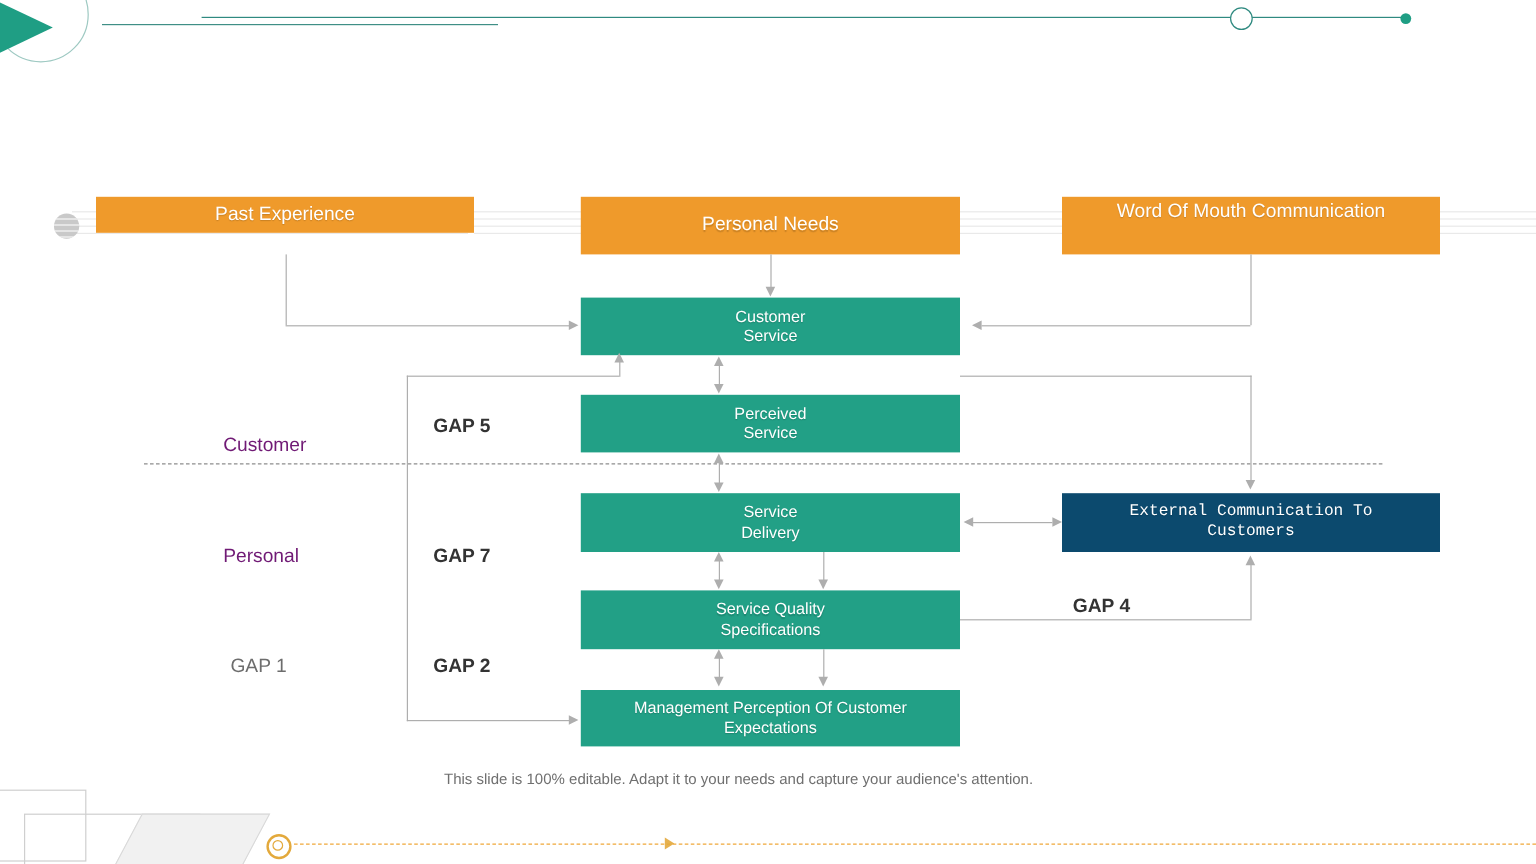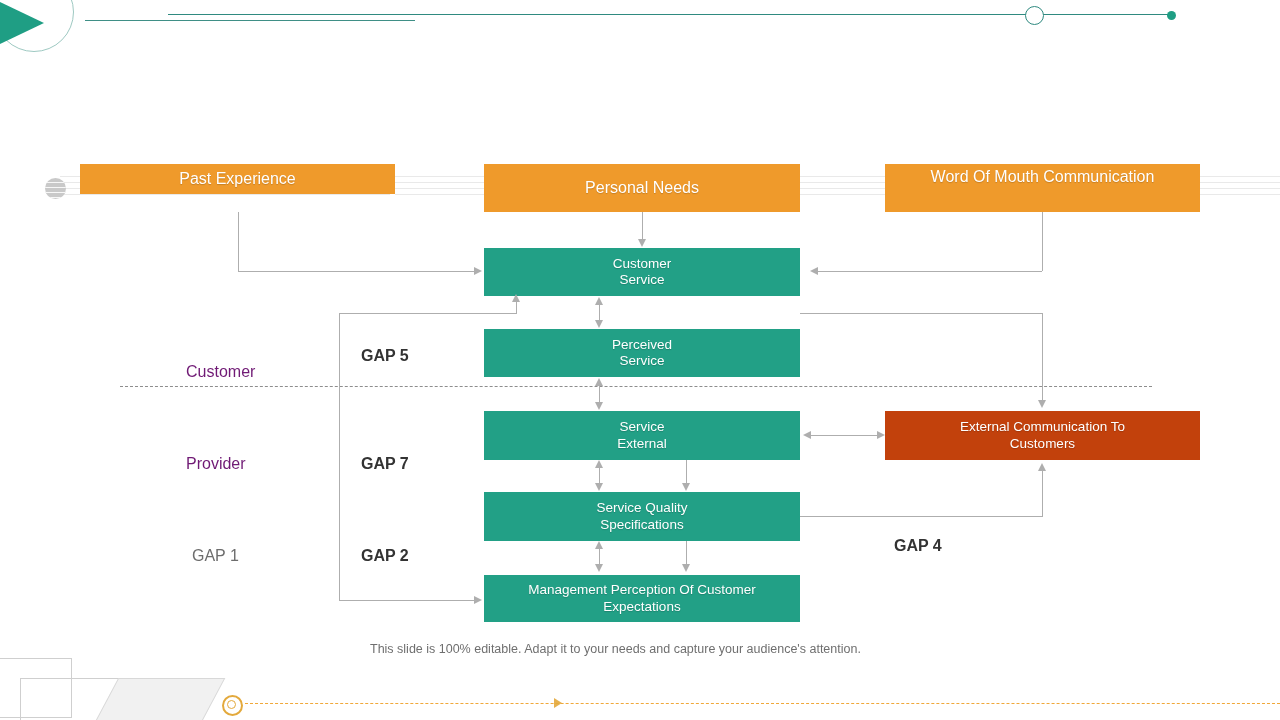--- a/index.html
+++ b/index.html
@@ -57,21 +57,21 @@
   #globe b{display:block;height:1px;background:#ffffff;opacity:.85;margin-top:4px;}
 
   
   .box{
     color:#ffffff;display:flex;align-items:center;justify-content:center;
     text-align:center;line-height:1.22;box-sizing:border-box;padding:2px 6px;
     text-shadow:0 1px 1px rgba(0,0,0,.18);
   }
   .orange{background:#ef9a2b;font-size:16px;}
   .green {background:#22a086;font-size:13.5px;}
-  .brown {background:#c2410c;font-size:13.5px;}
+  .brown {background:#0c4a6e;font-size:13.5px;font-family:Liberation Mono, monospace;}
 
   #b-past   {left:80px; top:164px; width:315px;height:30px;}
   #b-needs  {left:484px;top:164px; width:316px;height:48px;}
   #b-wom    {left:885px;top:164px; width:315px;height:48px;
              align-items:flex-start;padding-top:3px;}
   #b-exp    {left:484px;top:248px; width:316px;height:48px;}
   #b-perc   {left:484px;top:329px; width:316px;height:48px;}
   #b-deliv  {left:484px;top:411px; width:316px;height:49px;}
   #b-spec   {left:484px;top:492px; width:316px;height:49px;}
   #b-mgmt   {left:484px;top:575px; width:316px;height:47px;}
@@ -81,21 +81,21 @@
   .side-label{font-size:16px;color:#701a75;white-space:nowrap;}
   .gap-label {font-size:16px;color:#333333;font-weight:bold;white-space:nowrap;}
   .gap-label.light{font-weight:400;color:#6d6d6d;}
 
   #l-customer{left:186px;top:363px;}
   #l-provider{left:186px;top:455px;}
   #l-gap1    {left:192px;top:547px;}
   #g-gap5    {left:361px;top:347px;}
   #g-gap3    {left:361px;top:455px;}
   #g-gap2    {left:361px;top:547px;}
-  #g-gap4    {left:894px;top:497px;margin-top:40px;}
+  #g-gap4    {left:894px;top:497px;}
 
   
   .ln{background:#aeaeae;}
   .lnH{height:1px;}
   .lnV{width:1px;}
 
   
   .ah{position:absolute;width:0;height:0;}
   .ah-r{border-top:4.5px solid transparent;border-bottom:4.5px solid transparent;border-left:8px solid #aeaeae;}
   .ah-l{border-top:4.5px solid transparent;border-bottom:4.5px solid transparent;border-right:8px solid #aeaeae;}
@@ -184,42 +184,42 @@
       <span>Customer</span><br><span>Service</span>
     </span>
   </div>
   <div class="abs box green" id="b-perc">
     <span>
       <span>Perceived</span><br><span>Service</span>
     </span>
   </div>
   <div class="abs box green" id="b-deliv">
     <span>
-      <span>Service</span><br><span>External</span>
+      <span>Service</span><br><span>Delivery</span>
     </span>
   </div>
   <div class="abs box green" id="b-mgmt">
     <span>
       <span>Management Perception Of Customer</span><br><span>Expectations</span>
     </span>
   </div>
   <div class="abs box green" id="b-spec">
     <span>
       <span>Service Quality</span><br><span>Specifications</span>
     </span>
   </div>
 
   <div class="abs box brown" id="b-ext">
     <span>
       <span>External Communication To</span><br><span>Customers</span>
     </span>
   </div>
 
   <div class="abs side-label" id="l-customer">Customer</div>
-  <div class="abs side-label" id="l-provider">Provider</div>
+  <div class="abs side-label" id="l-provider">Personal</div>
   <div class="abs gap-label light" id="l-gap1">GAP 1</div>
 
   <div class="abs gap-label" id="g-gap5">GAP 5</div>
   <div class="abs gap-label" id="g-gap3">GAP 7</div>
   <div class="abs gap-label" id="g-gap2">GAP 2</div>
   <div class="abs gap-label" id="g-gap4">GAP 4</div>
 
   <div class="abs" id="divider"></div>
 
   <div class="abs ln lnV" style="left:238px;top:212px;height:59px;"></div>

